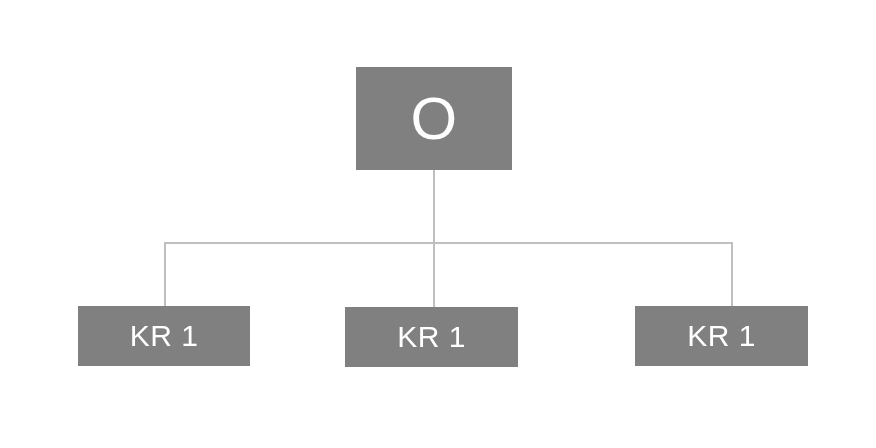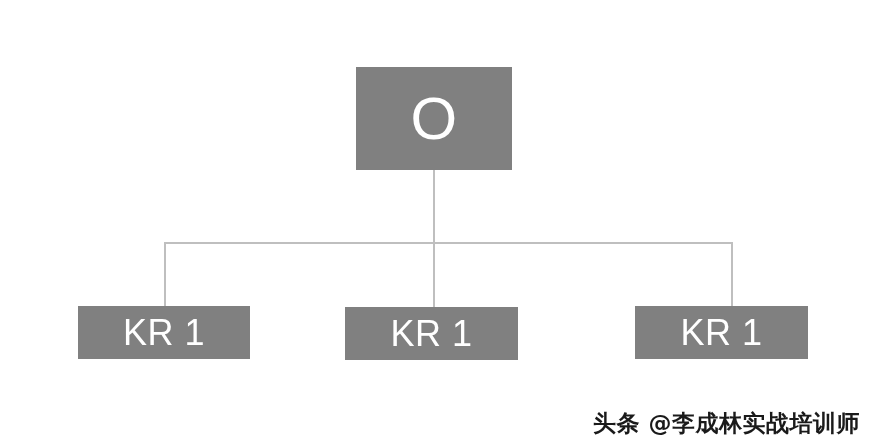--- a/index.html
+++ b/index.html
@@ -37,22 +37,22 @@
 
   #node-objective {
     left: 356px;
     top: 67px;
     width: 156px;
     height: 103px;
     font-size: 60px;
   }
 
   .node-kr {
-    height: 53px;
-    font-size: 36px;
+    height: 60px;
+    font-size: 30px;
   }
 
   #node-kr-1 {
     left: 78px;
     top: 306px;
     width: 172px;
   }
   #node-kr-2 {
     left: 345px;
     top: 307px;
@@ -137,15 +137,14 @@
   </div>
 
   <div class="node node-kr" id="node-kr-2">
     <span>KR 1</span>
   </div>
 
   <div class="node node-kr" id="node-kr-3">
     <span>KR 1</span>
   </div>
 
-  <div id="watermark">头条 @李成林实战培训师</div>
 
 </div>
 
 </body></html>

